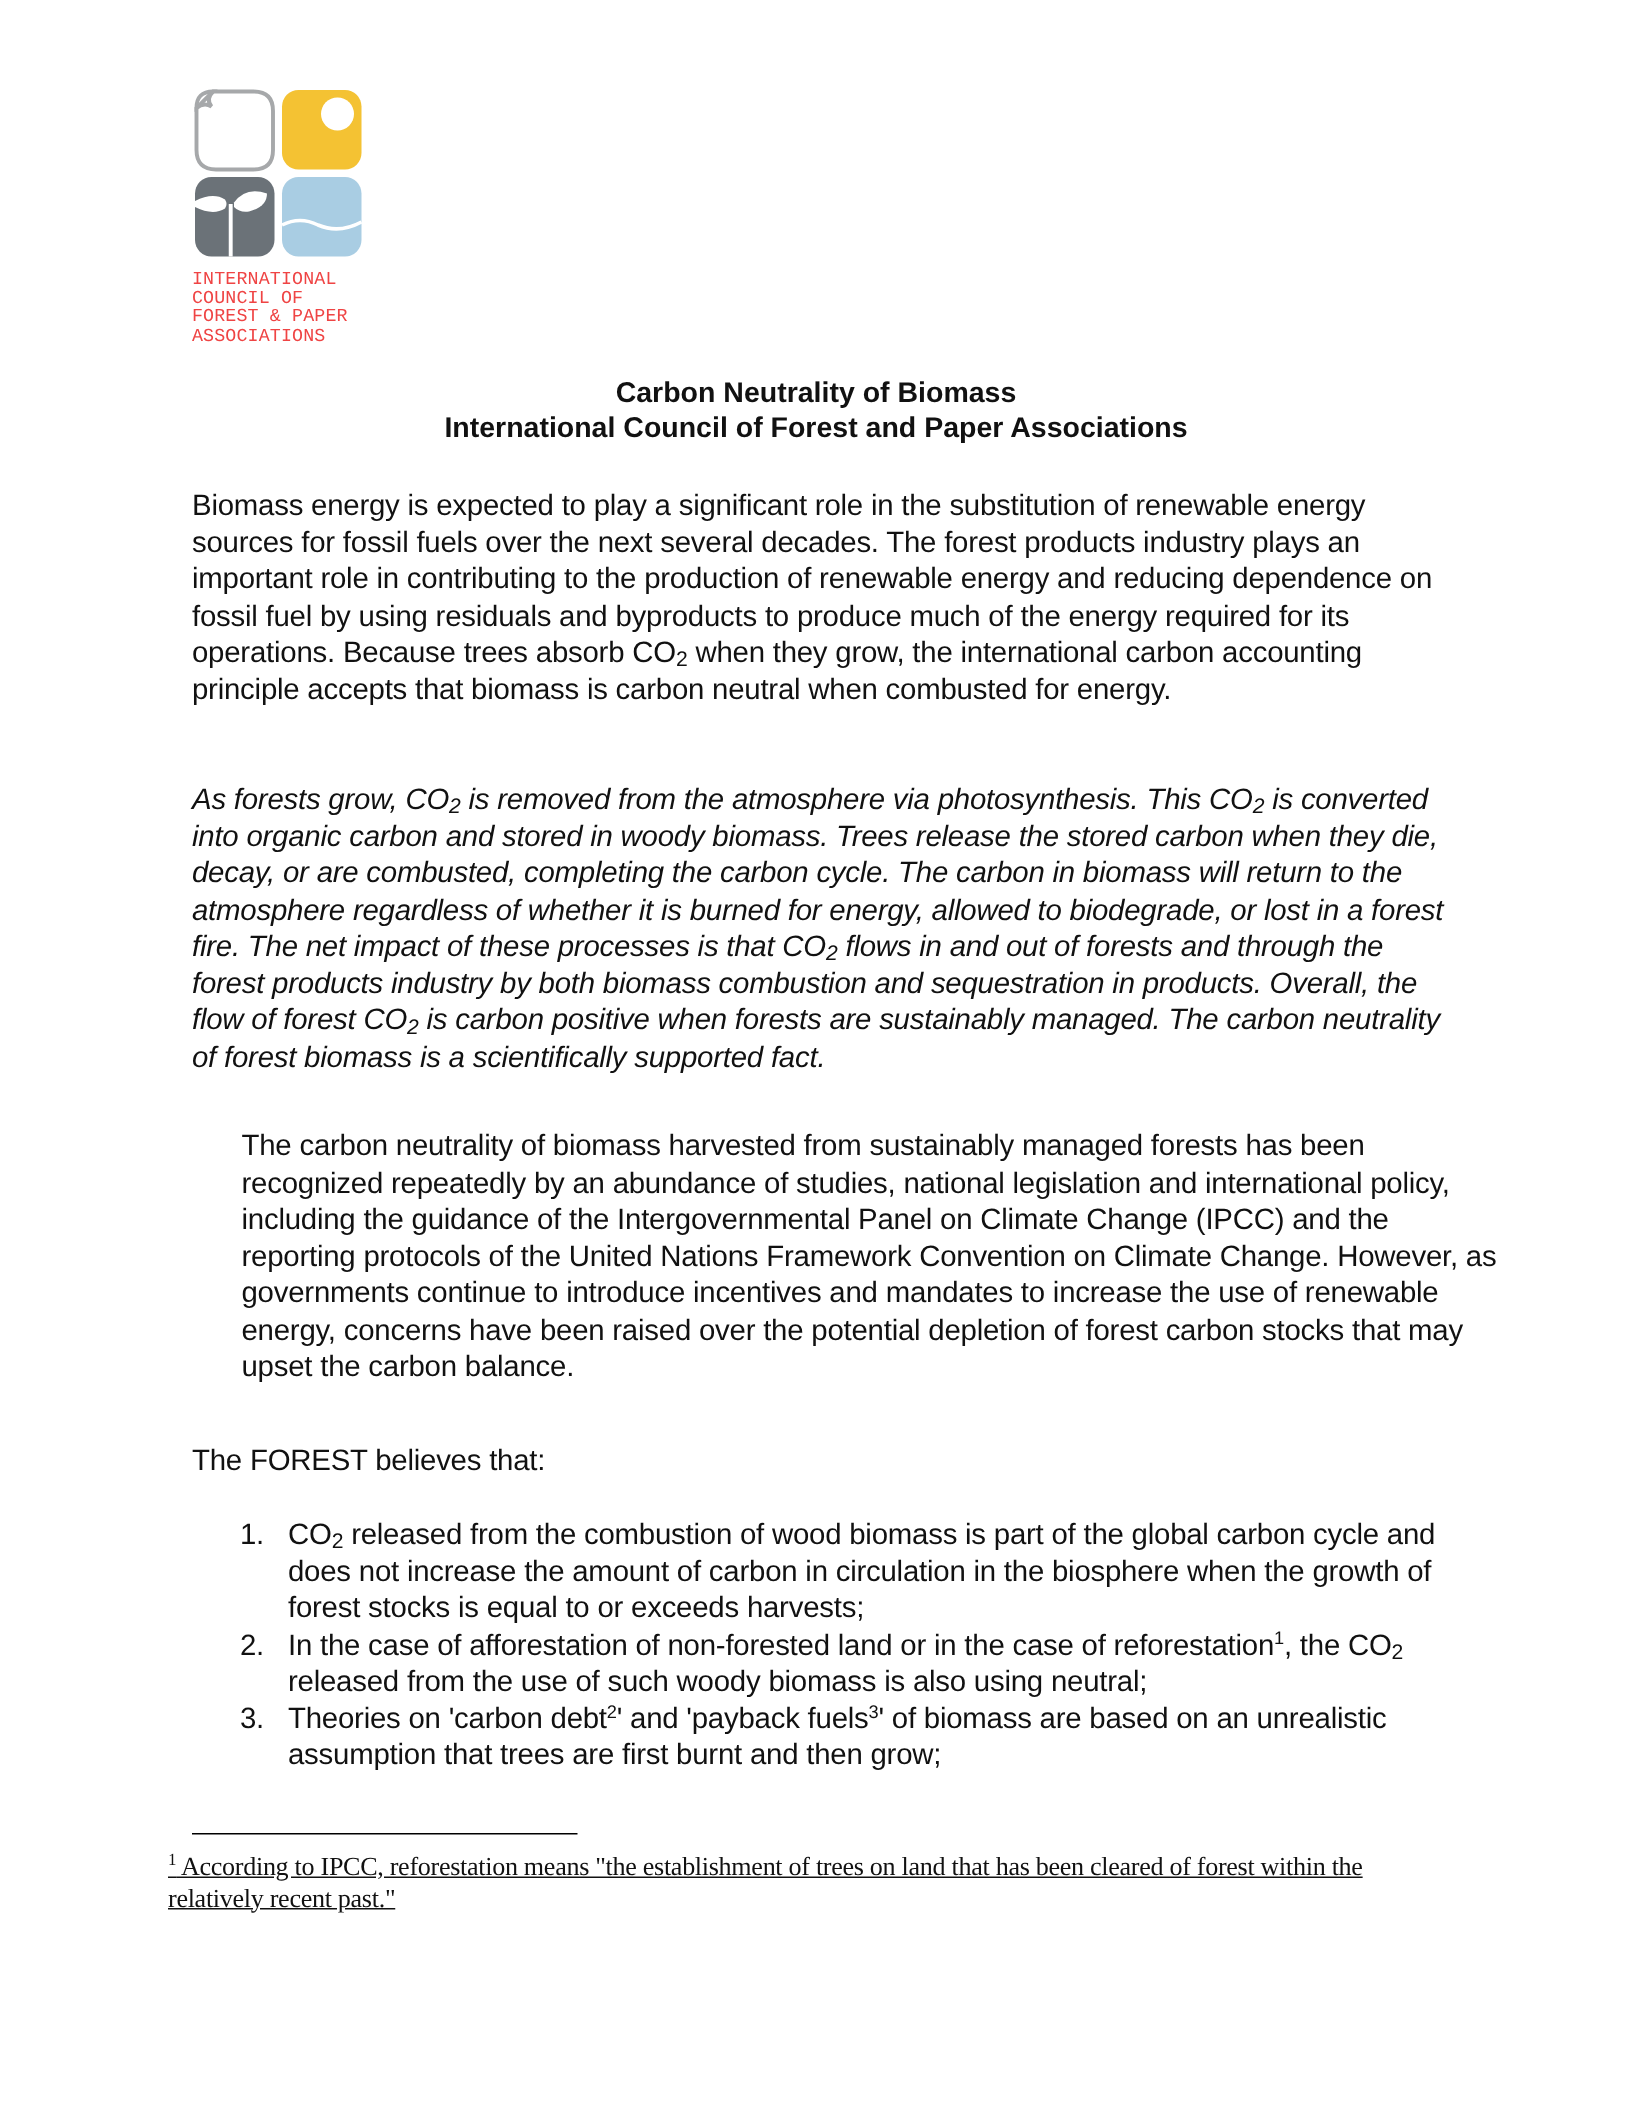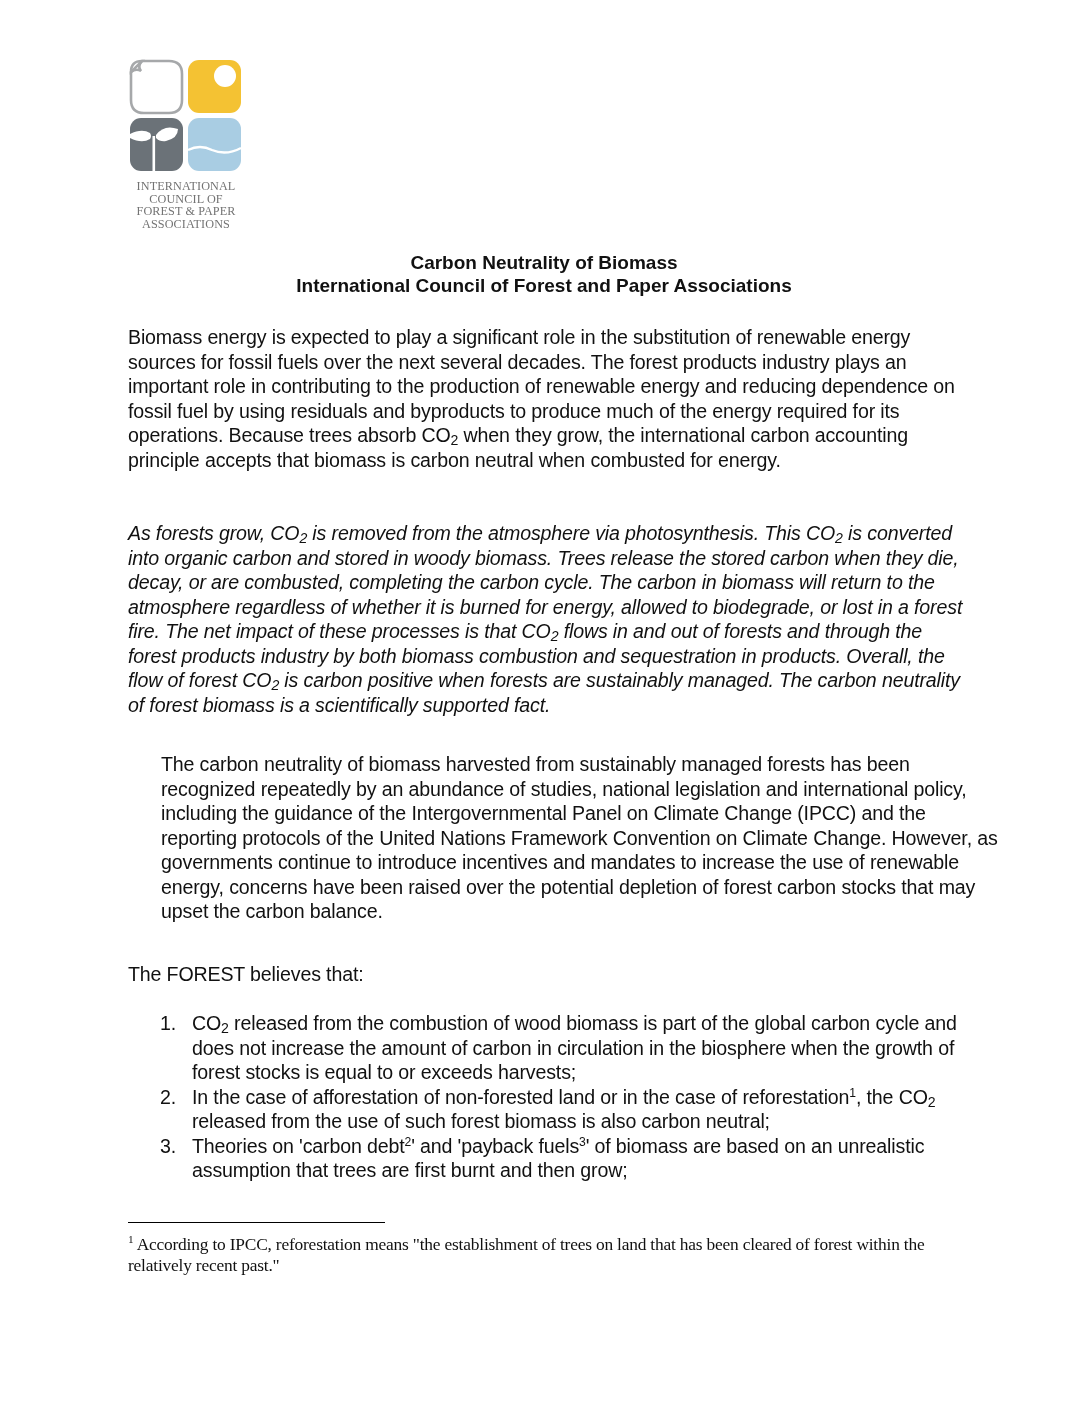--- a/index.html
+++ b/index.html
@@ -2,21 +2,21 @@
 <html><head>
 <meta charset="utf-8">
 <style>
   html, body { margin: 0; padding: 0; background: #ffffff; }
   body { width: 1088px; height: 1408px; position: relative; overflow: hidden; color: #111; }
   .page { position: absolute; left: 0; top: 0; width: 1088px; height: 1408px; }
 
   
   .logo { position: absolute; left: 128px; top: 58px; width: 116px; }
   .logo svg { display: block; }
-  .logo-text { margin-top: 6px; text-align: center; font-family: Liberation Serif, serif; font-size: 12.2px; line-height: 12.6px; color: #737373; letter-spacing: 0.1px; width: 116px; }
+  .logo-text { margin-top: 6px; font-family: Liberation Mono, monospace; font-size: 12.2px; line-height: 12.6px; color: #ef4444; letter-spacing: 0.1px; width: 116px; }
   .logo-text div { white-space: nowrap; }
 
   
   .title { position: absolute; left: 0; top: 252px; width: 1088px; text-align: center; font-family: "Liberation Sans", sans-serif; font-weight: bold; font-size: 19px; line-height: 22.5px; }
 
   
   .body { position: absolute; left: 128px; width: 840px; font-family: "Liberation Sans", sans-serif; font-size: 19.6px; line-height: 24.5px; letter-spacing: -0.15px; }
   .body p { margin: 0; }
   sub { font-size: 0.72em; vertical-align: -0.22em; line-height: 0; }
   sup { font-size: 0.62em; vertical-align: 0.55em; line-height: 0; }
@@ -25,21 +25,21 @@
   .p2 { top: 521px; font-style: italic; }
   .p3 { top: 752px; margin-left: 33px; }
   .p4 { top: 962px; }
 
   .list { position: absolute; left: 160px; top: 1011px; width: 810px; font-family: "Liberation Sans", sans-serif; font-size: 19.6px; line-height: 24.5px; letter-spacing: -0.15px; margin: 0; padding: 0; list-style: none; }
   .list li { position: relative; padding-left: 32px; }
   .list .num { position: absolute; left: 0; top: 0; }
 
   
   .fn-rule { position: absolute; left: 128px; top: 1222px; width: 257px; height: 0; border-top: 1.5px solid #000; }
-  .footnote { position: absolute; left: 128px; top: 1234px; width: 820px; font-family: "Liberation Serif", serif; font-size: 17.4px; line-height: 20.5px; letter-spacing: -0.2px; }
+  .footnote { position: absolute; left: 112px; top: 1234px; width: 820px; font-family: "Liberation Serif", serif; font-size: 17.4px; line-height: 20.5px; letter-spacing: -0.2px; text-decoration: underline; }
   .footnote sup { font-size: 0.65em; vertical-align: 0.6em; }
 </style>
 </head>
 <body>
 
 <div class="page">
 
   <div class="logo">
     <svg width="116" height="116" viewBox="0 0 116 116">
 
@@ -92,21 +92,21 @@
 
   <div class="body p4">
     <p>The FOREST believes that:</p>
   </div>
 
   <ol class="list">
     <li>
       <span class="num">1.</span><span>CO</span><sub>2</sub><span> released from the combustion of wood biomass is part of the global carbon cycle and does not increase the amount of carbon in circulation in the biosphere when the growth of forest stocks is equal to or exceeds harvests;</span>
     </li>
     <li>
-      <span class="num">2.</span><span>In the case of afforestation of non-forested land or in the case of reforestation</span><sup>1</sup><span>, the CO</span><sub>2</sub><span> released from the use of such forest biomass is also carbon neutral;</span>
+      <span class="num">2.</span><span>In the case of afforestation of non-forested land or in the case of reforestation</span><sup>1</sup><span>, the CO</span><sub>2</sub><span> released from the use of such woody biomass is also using neutral;</span>
     </li>
     <li>
       <span class="num">3.</span><span>Theories on 'carbon debt</span><sup>2</sup><span>' and 'payback fuels</span><sup>3</sup><span>' of biomass are based on an unrealistic assumption that trees are first burnt and then grow;</span>
     </li>
   </ol>
 
   <div class="fn-rule"></div>
   <div class="footnote">
     <sup>1</sup><span> According to IPCC, reforestation means "the establishment of trees on land that has been cleared of forest within the relatively recent past."</span>
   </div>

